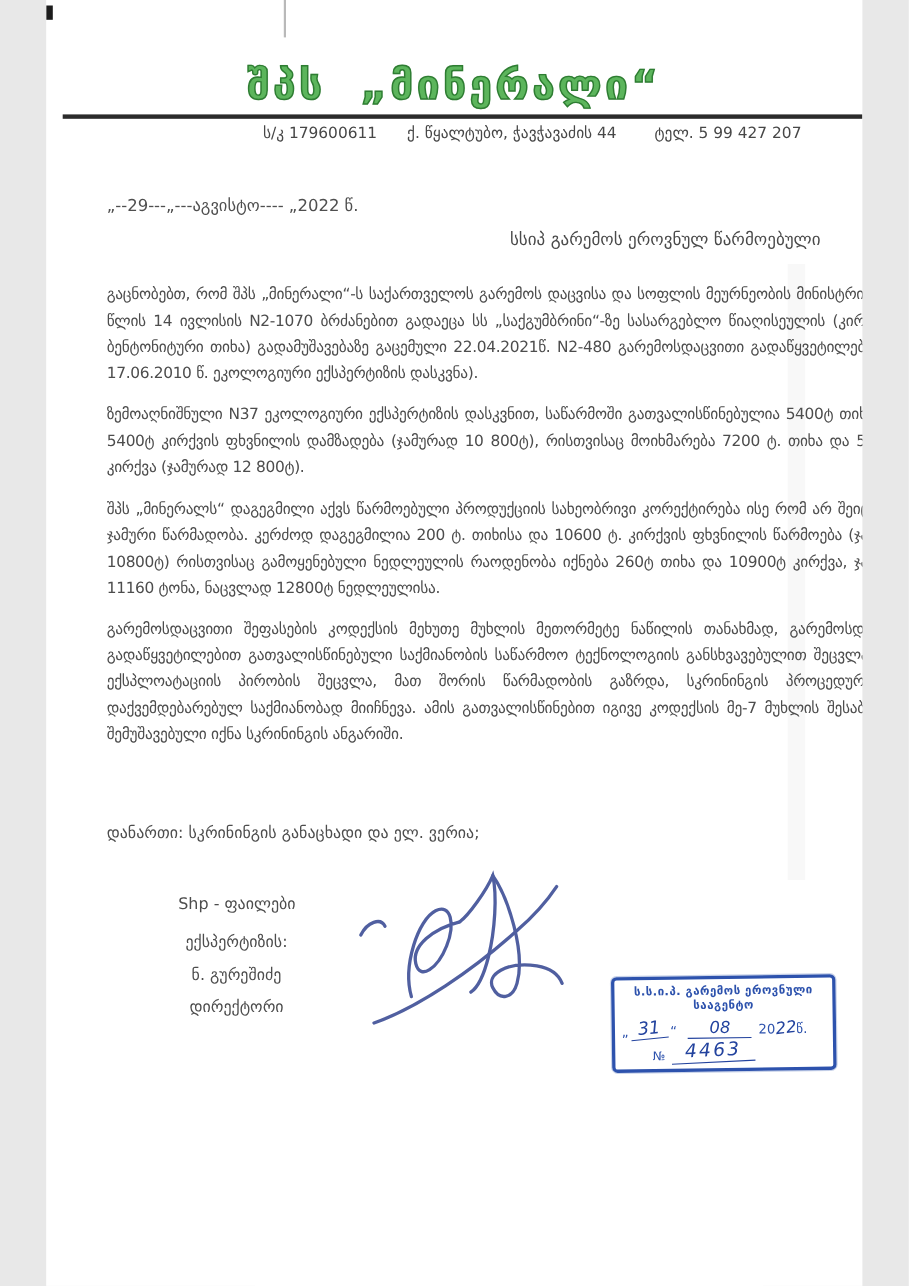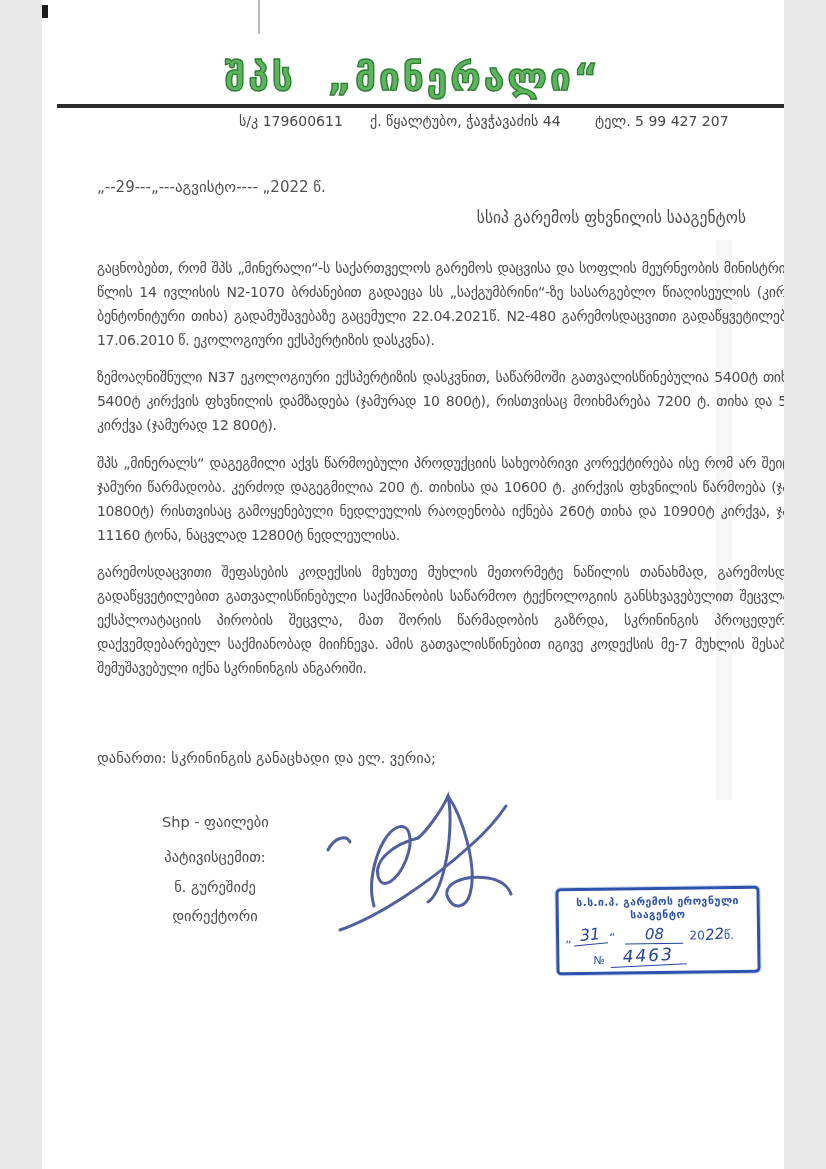--- a/index.html
+++ b/index.html
@@ -73,34 +73,34 @@
 
   <div class="company-name">შპს  „მინერალი“</div>
   <div class="head-rule"></div>
   <div class="info-line">
     <span class="info-sk">ს/კ 179600611</span>
     <span class="info-address">ქ. წყალტუბო, ჭავჭავაძის 44</span>
     <span class="info-phone">ტელ. 5 99 427 207</span>
   </div>
 
   <div class="date-line">„--29---„---აგვისტო---- „2022 წ.</div>
-  <div class="addressee">სსიპ გარემოს ფხვნილის სააგენტოს</div>
+  <div class="addressee">სსიპ გარემოს ეროვნულ წარმოებული</div>
 
   <div class="letter-body">
     <p>გაცნობებთ, რომ შპს „მინერალი“-ს საქართველოს გარემოს დაცვისა და სოფლის მეურნეობის მინისტრის 2021 წლის  14 ივლისის  N2-1070 ბრძანებით გადაეცა სს „საქგუმბრინი“-ზე სასარგებლო წიაღისეულის (კირქვა და ბენტონიტური თიხა) გადამუშავებაზე გაცემული 22.04.2021წ.  N2-480 გარემოსდაცვითი გადაწყვეტილება (N37 17.06.2010 წ. ეკოლოგიური ექსპერტიზის დასკვნა).</p>
     <p>ზემოაღნიშნული N37 ეკოლოგიური ექსპერტიზის დასკვნით, საწარმოში გათვალისწინებულია 5400ტ თიხისა და 5400ტ კირქვის ფხვნილის დამზადება (ჯამურად 10 800ტ), რისთვისაც მოიხმარება 7200 ტ.  თიხა და 5600 ტ. კირქვა (ჯამურად 12 800ტ).</p>
     <p>შპს „მინერალს“ დაგეგმილი აქვს წარმოებული პროდუქციის სახეობრივი კორექტირება ისე რომ არ შეიცვლება ჯამური წარმადობა. კერძოდ დაგეგმილია 200 ტ. თიხისა და 10600 ტ.  კირქვის ფხვნილის წარმოება (ჯამურად 10800ტ) რისთვისაც გამოყენებული ნედლეულის რაოდენობა იქნება 260ტ თიხა და 10900ტ კირქვა, ჯამურად 11160 ტონა, ნაცვლად 12800ტ ნედლეულისა.</p>
     <p>გარემოსდაცვითი შეფასების კოდექსის მეხუთე მუხლის მეთორმეტე ნაწილის თანახმად, გარემოსდაცვითი გადაწყვეტილებით გათვალისწინებული საქმიანობის საწარმოო ტექნოლოგიის განსხვავებულით შეცვლა ან/და ექსპლოატაციის პირობის შეცვლა, მათ შორის წარმადობის გაზრდა, სკრინინგის პროცედურისადმი დაქვემდებარებულ  საქმიანობად მიიჩნევა. ამის გათვალისწინებით  იგივე კოდექსის მე-7 მუხლის შესაბამისად შემუშავებული იქნა სკრინინგის ანგარიში.</p>
   </div>
 
   <div class="attachment-line">დანართი: სკრინინგის განაცხადი და ელ. ვერია;</div>
   <div class="shp-line">Shp - ფაილები</div>
 
   <div class="closing">
-    <div>პატივისცემით:</div>
+    <div>ექსპერტიზის:</div>
     <div>ნ. გურეშიძე</div>
     <div>დირექტორი</div>
   </div>
 
   <div class="signature">
     <svg viewBox="0 0 210 158" xmlns="http://www.w3.org/2000/svg">
       <g fill="none" stroke="#3d4e96" stroke-width="3" stroke-linecap="round" opacity="0.9">
         <path d="M10,66 C16,54 28,50 32,58"></path>
         <path d="M56,122 C48,94 62,52 78,44 C92,37 96,56 88,76 C80,96 64,108 60,92 C56,76 76,60 100,54"></path>
         <path d="M100,54 C108,48 124,26 130,12 C134,30 132,62 126,86 C122,102 116,114 110,118"></path>

